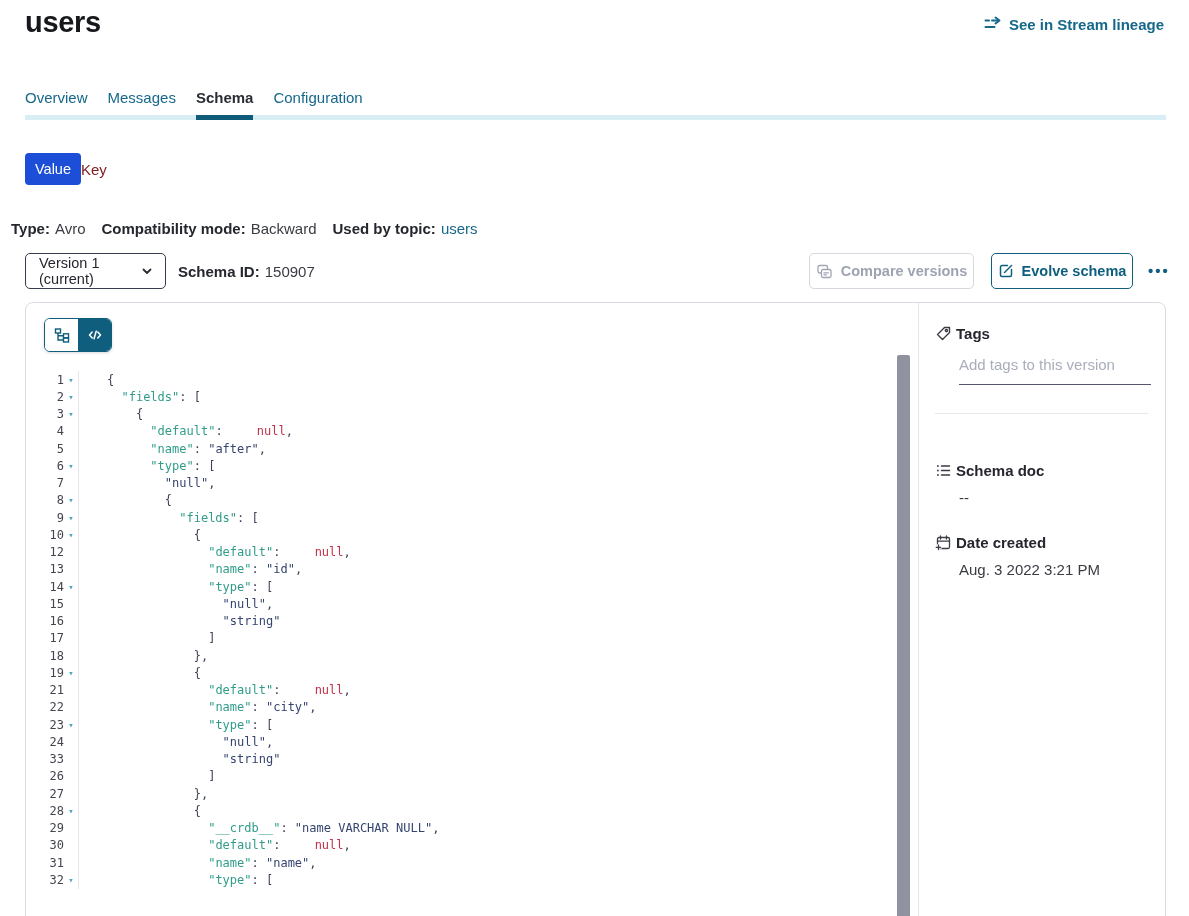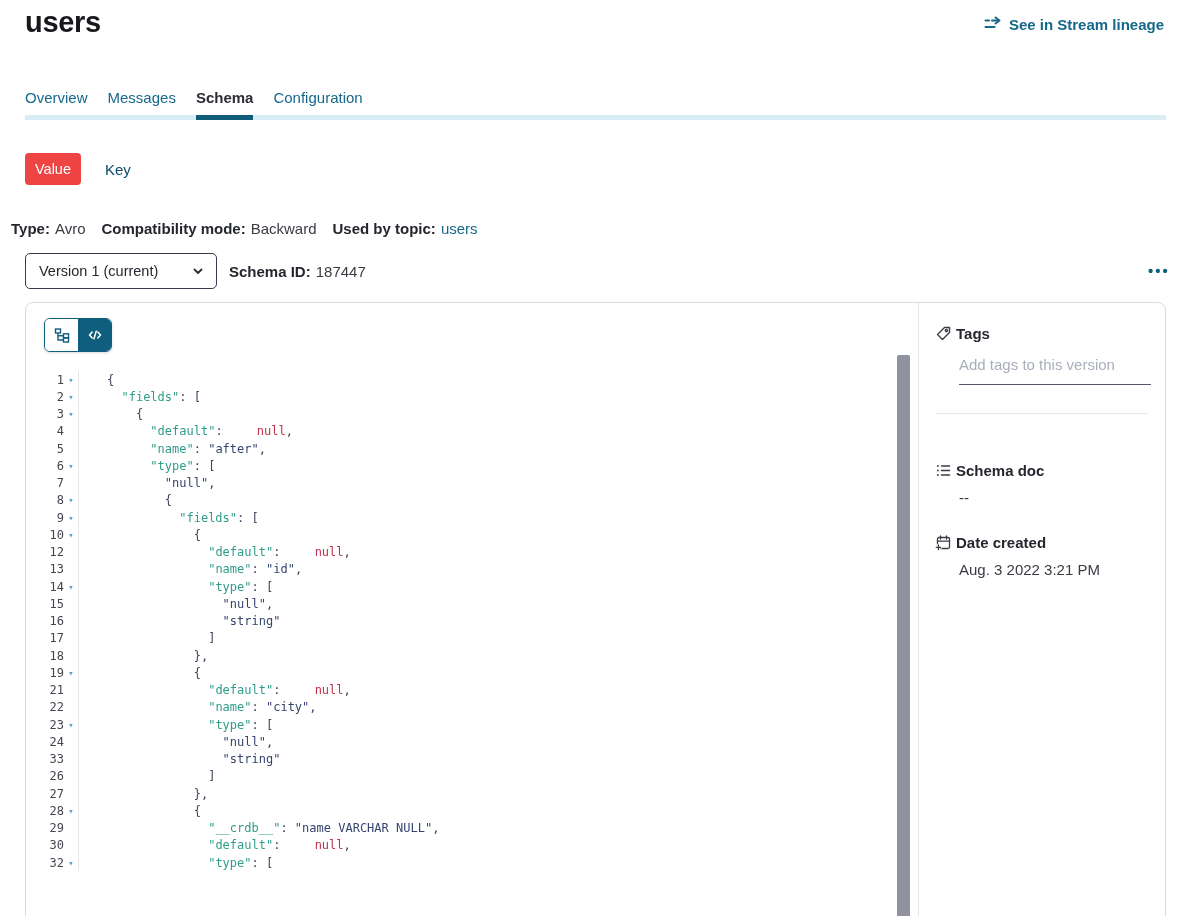--- a/index.html
+++ b/index.html
@@ -14,34 +14,34 @@
 
   
   .tabs { position:absolute; left:25px; top:89px; width:1141px; display:flex; gap:20px; }
   .tab { font-size:15px; font-weight:500; color:#15688A; line-height:18px; cursor:pointer; position:relative; }
   .tab.active { color:#2B2D35; font-weight:600; }
   .tab.active::after { content:""; position:absolute; left:0; right:0; top:26px; height:5px; background:#0F5B78; z-index:2; }
   .tab-track { position:absolute; left:0; top:26px; width:1141px; height:5px; background:#D9EDF4; }
 
   
   .vk { position:absolute; left:25px; top:153px; display:flex; align-items:center; }
-  .value-btn { width:56px; height:32px; background:#ef4444; color:#fff; border:none;
+  .value-btn { width:56px; height:32px; background:#1d4ed8; color:#fff; border:none;
     border-radius:4px; font-size:14.5px; font-family:inherit; cursor:pointer; }
-  .key-btn { margin-left:24px; background:none; border:none; color:#0c4a6e; font-size:15px;
+  .key-btn { background:none; border:none; color:#7f1d1d; font-size:15px;
     font-family:inherit; font-weight:500; cursor:pointer; }
 
   
   .meta { position:absolute; left:11px; top:220px; display:flex; gap:16px; font-size:15px; }
   .meta b { color:#25272E; font-weight:700; }
   .meta .v { margin-left:5px; color:#3A3C43; }
   .meta .link { margin-left:5px; color:#15688A; cursor:pointer; }
 
   
   .vbar { position:absolute; left:25px; right:17px; top:253px; height:36px; display:flex; align-items:center; }
-  .select { width:192px; height:36px; border:1px solid #363B4D; border-radius:5px; background:#fff;
+  .select { width:141px; height:36px; border:1px solid #363B4D; border-radius:5px; background:#fff;
     display:flex; align-items:center; padding:0 12px 0 13px; font-size:14.5px; color:#26272E; cursor:pointer; }
   .select .sel-label { flex:1; }
   .sid { margin-left:12px; font-size:15px; }
   .sid b { color:#25272E; font-weight:700; }
   .spacer { flex:1; }
   .btn { height:36px; display:flex; align-items:center; justify-content:center; gap:8px;
     border-radius:5px; background:#fff; font-family:inherit; font-size:14.5px; cursor:pointer; }
   .btn.compare { width:165px; border:1px solid #D5D8DF; color:#9EA3B1; font-weight:600; cursor:default; }
   .btn.evolve { width:142px; margin-left:17px; border:1px solid #0F5E7D; color:#0F5E7D; font-weight:700; }
   .more { margin-left:13px; width:26px; text-align:center; color:#0F5E7D; font-size:15px;
@@ -118,22 +118,37 @@
   <span><b>Used by topic:</b><span class="link">users</span></span>
 </div>
 
 <div class="vbar">
   <div class="select">
     <span class="sel-label">Version 1 (current)</span>
     <svg width="12" height="12" viewBox="0 0 12 12" fill="none" stroke="#2B2D35" stroke-width="1.8" stroke-linecap="round" stroke-linejoin="round">
         <path d="M2.5 4.5 L6 8 L9.5 4.5"></path>
       </svg>
   </div>
-  <span class="sid"><b>Schema ID:</b><span class="v" style="margin-left:5px">187447</span></span>
+  <span class="sid"><b>Schema ID:</b><span class="v" style="margin-left:5px">150907</span></span>
   <span class="spacer"></span>
+  <button class="btn compare">
+    <svg width="17" height="17" viewBox="0 0 17 17" fill="none" stroke="#A0A5B3" stroke-width="1.3" stroke-linejoin="round">
+      <rect x="2" y="2.5" width="9.5" height="7.5" rx="1.5"></rect>
+        <rect x="5.5" y="6.5" width="9.5" height="8" rx="1.5" fill="#ffffff"></rect>
+        <path d="M7.5 9.8 H12.8 M7.5 11.8 H10.8"></path>
+    </svg>
+    <span>Compare versions</span>
+  </button>
+  <button class="btn evolve">
+    <svg width="16" height="16" viewBox="0 0 16 16" fill="none" stroke="#0F5E7D" stroke-width="1.5" stroke-linecap="round" stroke-linejoin="round">
+      <path d="M9.5 2.5 H4 C3.2 2.5 2.5 3.2 2.5 4 V12 C2.5 12.8 3.2 13.5 4 13.5 H12 C12.8 13.5 13.5 12.8 13.5 12 V6.5"></path>
+      <path d="M6.5 9.5 L13.5 2.5"></path>
+    </svg>
+    <span>Evolve schema</span>
+  </button>
   <div class="more">•••</div>
 </div>
 
 <div class="panel">
   <div class="editor">
     <div class="toolbar">
       <div class="seg">
         <button class="seg-item">
           <svg width="16" height="16" viewBox="0 0 16 16" fill="none" stroke="#0F5E7D" stroke-width="1.4" stroke-linejoin="miter">
             <rect x="1.5" y="2" width="5" height="4"></rect>
@@ -343,20 +358,27 @@
         </div>
         <div class="cl">
           <span class="gut">
             <span class="ln">30</span>
             <span class="fold"></span>
           </span>
           <span class="ct">              <span class="t-k">"default"</span><span class="t-p">: </span><span class="t-u">null</span><span class="t-p">,</span></span>
         </div>
         <div class="cl">
           <span class="gut">
+            <span class="ln">31</span>
+            <span class="fold"></span>
+          </span>
+          <span class="ct">              <span class="t-k">"name"</span><span class="t-p">: </span><span class="t-s">"name"</span><span class="t-p">,</span></span>
+        </div>
+        <div class="cl">
+          <span class="gut">
             <span class="ln">32</span>
             <span class="fold">▾</span>
           </span>
           <span class="ct">              <span class="t-k">"type"</span><span class="t-p">: [</span></span>
         </div>
       </div>
     <div class="sbar"></div>
   </div>
 
   <div class="side">

